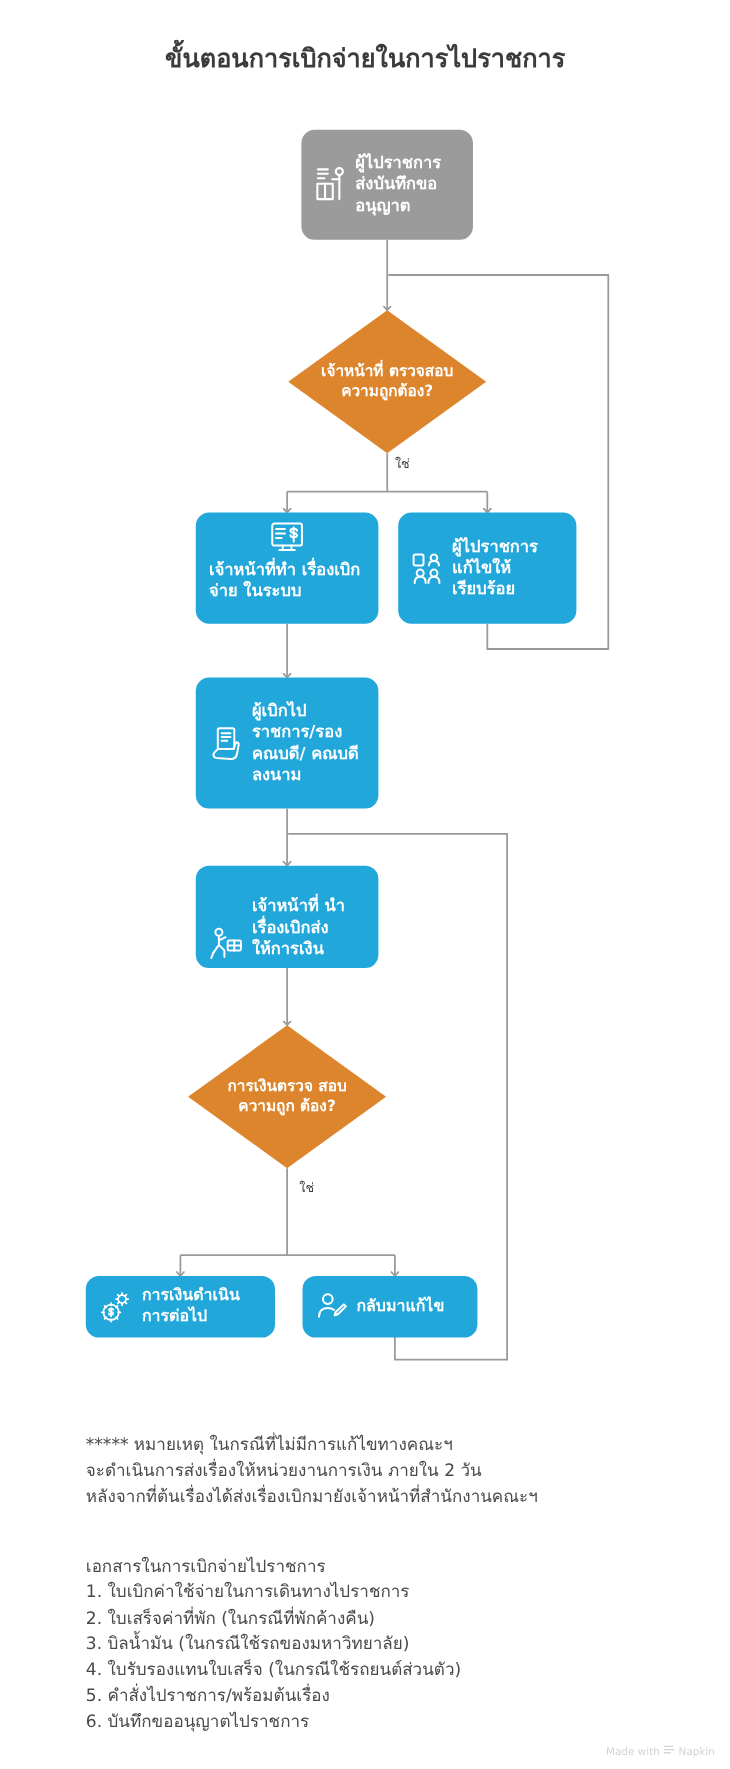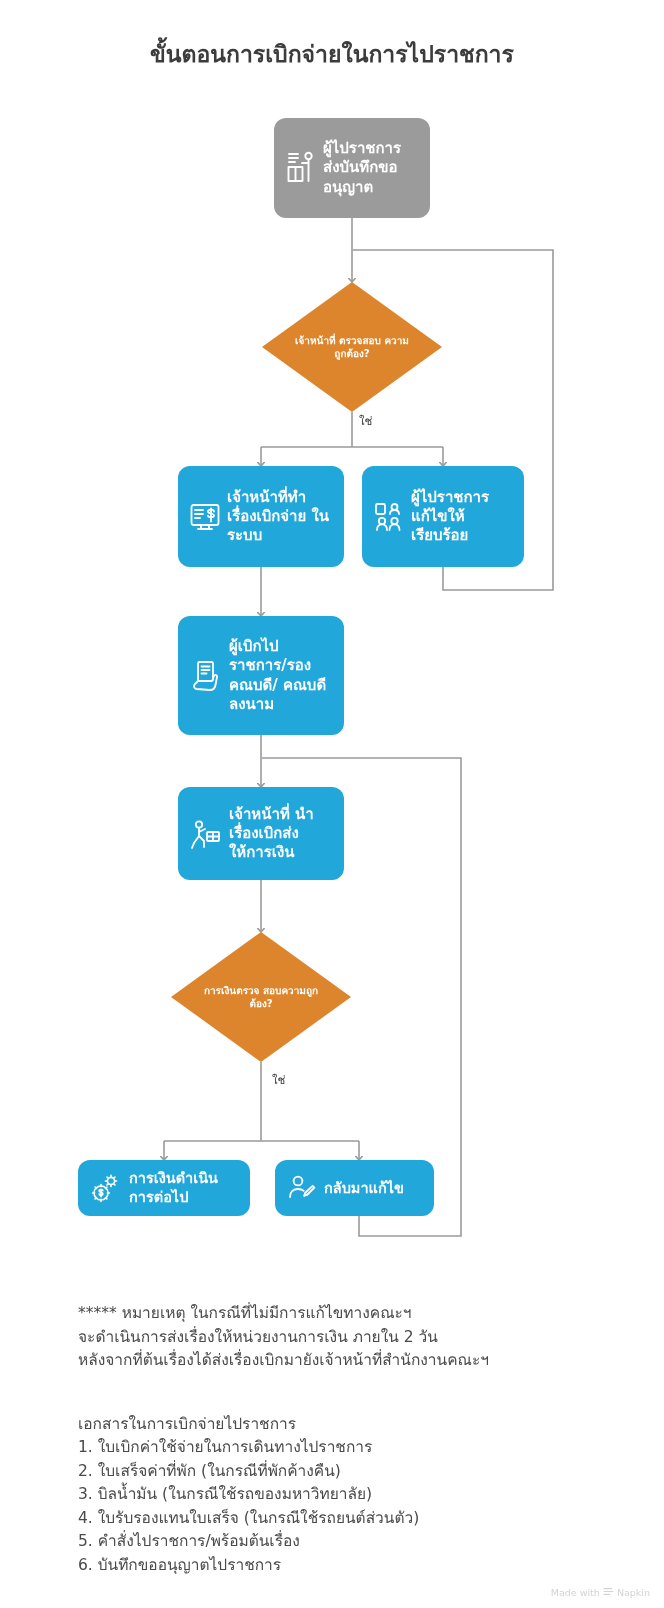--- a/index.html
+++ b/index.html
@@ -78,21 +78,21 @@
   }
   .diamond .dtext {
     position: absolute;
     inset: 0;
     display: flex;
     align-items: center;
     justify-content: center;
     text-align: center;
     color: #ffffff;
     font-weight: bold;
-    font-size: 10px;
+    font-size: 14px;
     line-height: 1.3;
     padding: 0 28px;
     box-sizing: border-box;
   }
   .edgelabel {
     position: absolute;
     font-size: 11.5px;
     color: #3c3c3c;
     font-weight: normal;
     white-space: nowrap;
@@ -176,21 +176,21 @@
   </div>
 
   <div class="diamond" style="left:262px; top:282px; width:180px; height:130px;">
     <svg class="shape" viewBox="0 0 180 130" preserveAspectRatio="none">
       <polygon points="90,0 180,65 90,130 0,65" fill="#dd852c"></polygon>
     </svg>
     <div class="dtext">เจ้าหน้าที่ ตรวจสอบ ความถูกต้อง?</div>
   </div>
   <div class="edgelabel" style="left:359px; top:412px;">ใช่</div>
 
-  <div class="node proc blue" style="left:178px; top:466px; width:166px; height:101px;">
+  <div class="node proc blue" style="left:178px; top:466px; width:166px; height:101px;flex-direction:column;">
     <span class="ico">
       <svg width="30" height="28" viewBox="0 0 30 28" fill="none" stroke="#fff" stroke-width="1.8" stroke-linecap="round" stroke-linejoin="round">
         <rect x="1.5" y="2" width="27" height="20" rx="2"></rect>
         <path d="M5 7 L13 7 M5 11 L13 11 M5 15 L10 15"></path>
         <path d="M21 5.5 L21 18.5"></path>
         <path d="M24 8.5 C24 7 22.6 6.6 21 6.6 C19.4 6.6 18 7.1 18 8.4 C18 11 24 10 24 12.6 C24 14 22.6 14.4 21 14.4 C19.4 14.4 18 14 18 12.6"></path>
         <path d="M11 22 L11 26 M19 22 L19 26 M8 26 L22 26"></path>
       </svg>
     </span>
     <span class="lbl">เจ้าหน้าที่ทำ เรื่องเบิกจ่าย ในระบบ</span>
@@ -215,21 +215,21 @@
     <span class="ico">
       <svg width="32" height="32" viewBox="0 0 32 32" fill="none" stroke="#fff" stroke-width="1.8" stroke-linecap="round" stroke-linejoin="round">
         <rect x="8" y="2" width="15" height="19" rx="1.5"></rect>
         <path d="M11.5 6.5 L19.5 6.5 M11.5 10 L19.5 10 M11.5 13.5 L16.5 13.5"></path>
         <path d="M8 21 L5 24 C3.2 25.8 4 28.5 6.5 29 L20 30 C23 30 25 28 25.5 25 L27 17 C27.4 15 25 14 24 16 L22.5 20"></path>
       </svg>
     </span>
     <span class="lbl">ผู้เบิกไป ราชการ/รอง คณบดี/ คณบดีลงนาม</span>
   </div>
 
-  <div class="node proc blue" style="left:178px; top:787px; width:166px; height:93px;">
+  <div class="node proc blue" style="left:178px; top:787px; width:166px; height:93px;align-items:flex-end;">
     <span class="ico">
       <svg width="32" height="30" viewBox="0 0 32 30" fill="none" stroke="#fff" stroke-width="1.8" stroke-linecap="round" stroke-linejoin="round">
         <circle cx="9" cy="5.5" r="3.2"></circle>
         <path d="M9 9 L9 17 L4 24 M9 13 L15 10"></path>
         <path d="M9 17 L14 22 L14 28"></path>
         <path d="M4 24 L2 29"></path>
         <rect x="17" y="13" width="12" height="9" rx="1"></rect>
         <path d="M17 17.5 L29 17.5"></path>
         <path d="M23 13 L23 22"></path>
       </svg>

